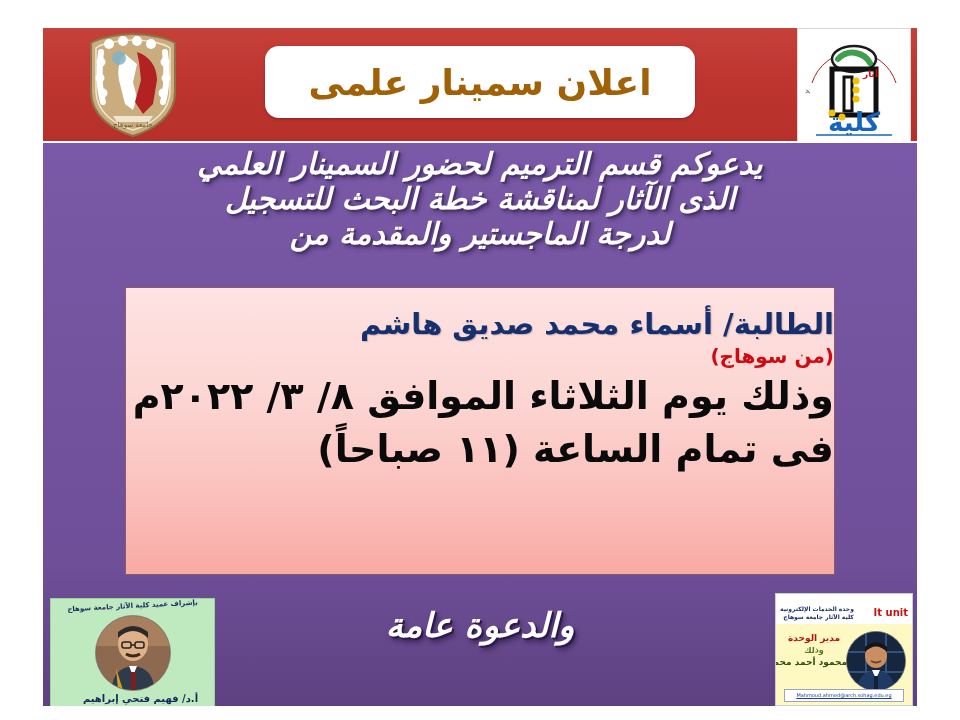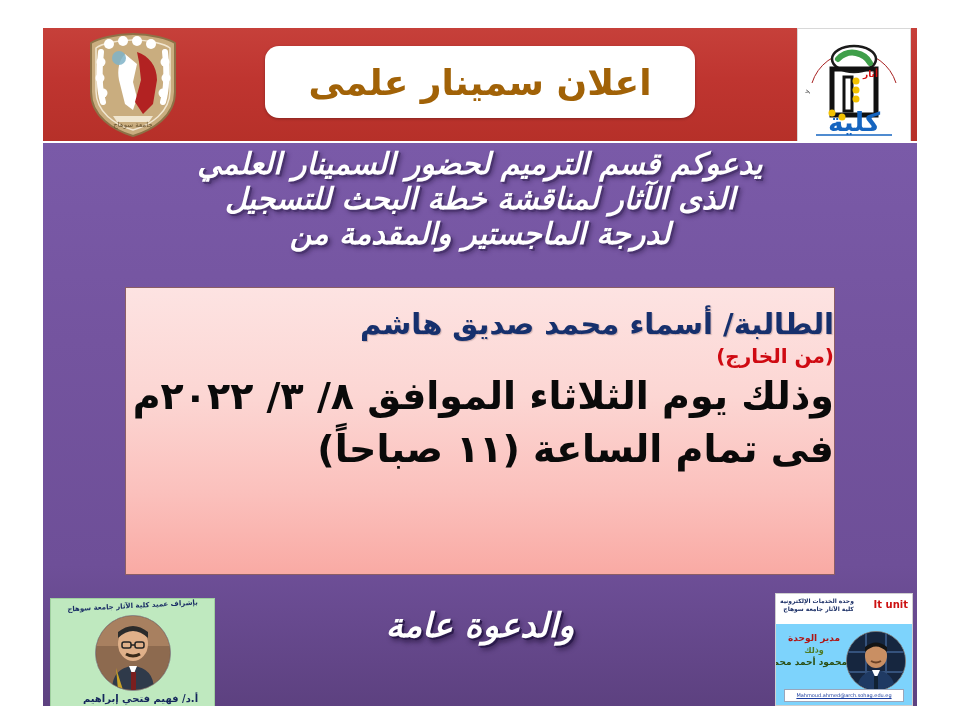--- a/index.html
+++ b/index.html
@@ -234,21 +234,21 @@
     height: 113px;
     background: #ffffff;
     border: 1px solid #cfcfcf;
     box-sizing: border-box;
     overflow: hidden;
     direction: rtl;
   }
   .it-head {
     height: 30px;
     background: #ffffff;
-    padding: 3px 4px 0;
+    padding: 11px 4px 0;
     box-sizing: border-box;
   }
   .it-head-row {
     display: flex;
     align-items: center;
     justify-content: space-between;
     gap: 3px;
   }
   .it-unit-label {
     font-size: 10px;
@@ -261,21 +261,21 @@
     font-size: 6px;
     font-weight: bold;
     color: #1b2f66;
     line-height: 1.25;
     text-align: right;
     white-space: nowrap;
   }
   .it-body {
     position: relative;
     height: 81px;
-    background: #7dd3fc;
+    background: #fef9c3;
   }
   .it-photo {
     position: absolute;
     right: 6px;
     top: 7px;
     width: 58px;
     height: 58px;
     border-radius: 50%;
     overflow: hidden;
     background: #1a2b4a;
@@ -392,21 +392,21 @@
   <div class="body-band">
 
     <div class="intro-block">
       <div class="intro-line">يدعوكم قسم الترميم لحضور السمينار العلمي</div>
       <div class="intro-line">الذى الآثار لمناقشة خطة البحث للتسجيل</div>
       <div class="intro-line">لدرجة الماجستير والمقدمة من</div>
     </div>
 
     <div class="pink-card">
       <div class="student-name">الطالبة/ أسماء محمد صديق هاشم</div>
-      <div class="external-tag">(من الخارج)</div>
+      <div class="external-tag">(من سوهاج)</div>
       <div class="date-line">وذلك يوم الثلاثاء الموافق ٨/ ٣/ ٢٠٢٢م</div>
       <div class="time-line">فى تمام الساعة (١١ صباحاً)</div>
     </div>
 
     <div class="invitation">والدعوة عامة</div>
 
     <div class="dean-card">
       <div class="dean-curved">بإشراف عميد كلية الآثار جامعة سوهاج</div>
       <div class="dean-photo">
         <svg viewBox="0 0 74 74" width="74" height="74" aria-hidden="true">

